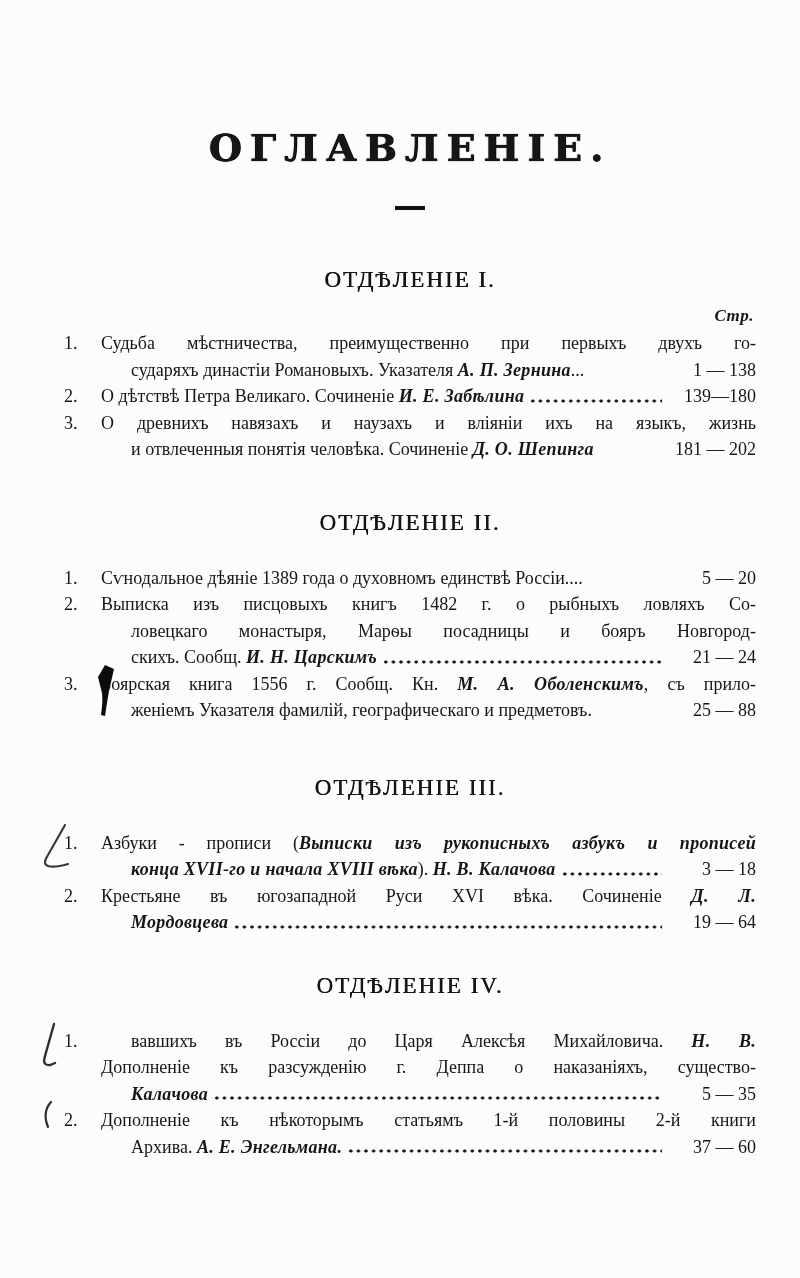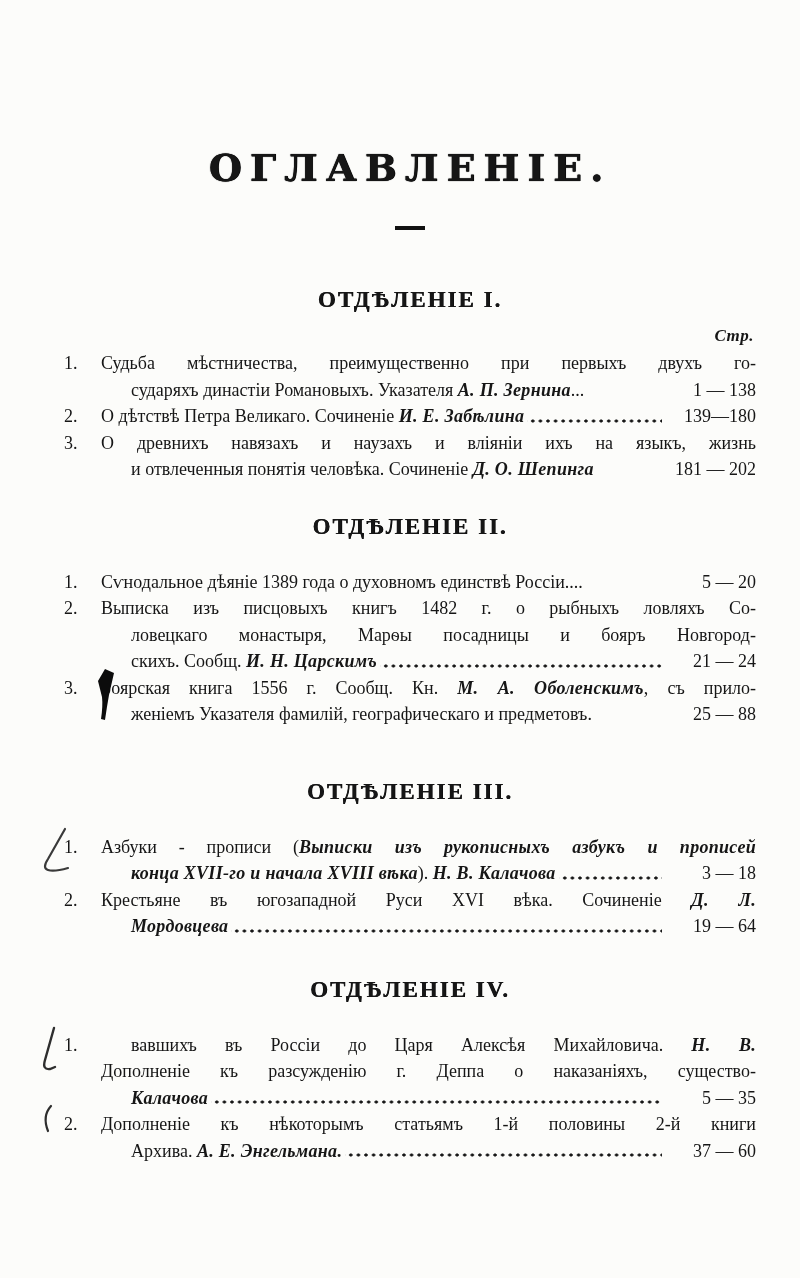--- a/index.html
+++ b/index.html
@@ -21,38 +21,37 @@
   .book-title{
     padding-top:126px;
     text-align:center;
     font-family:"DejaVu Serif","Liberation Serif",serif;
     font-size:38px;
     line-height:44px;
     font-weight:900;
     letter-spacing:8px;
     text-shadow:0 0 1px #000, .5px 0 0 #000;
     white-space:nowrap;
-    margin-top:20px;
   }
   .divider{
     width:30px;height:4px;
     background:#111;
     margin:36px auto 0 auto;
   }
   .section-heading{
     text-align:center;
     font-size:23px;
     line-height:28px;
-    font-weight:bold;
+    font-weight:normal;
     letter-spacing:2px;
     text-shadow:.4px 0 0 #000;
     margin-bottom:28px;
   }
   .sec-1 .section-heading{margin-top:56px;margin-bottom:12px;}
-  .sec-2 .section-heading{margin-top:30px;}
+  .sec-2 .section-heading{margin-top:46px;}
   .sec-3 .section-heading{margin-top:50px;}
   .sec-4 .section-heading{margin-top:36px;}
   .pages-header{
     text-align:right;
     font-style:italic;
     font-weight:bold;
     font-size:17px;
     line-height:20px;
     margin:0 2px 4px 0;
     letter-spacing:.5px;

